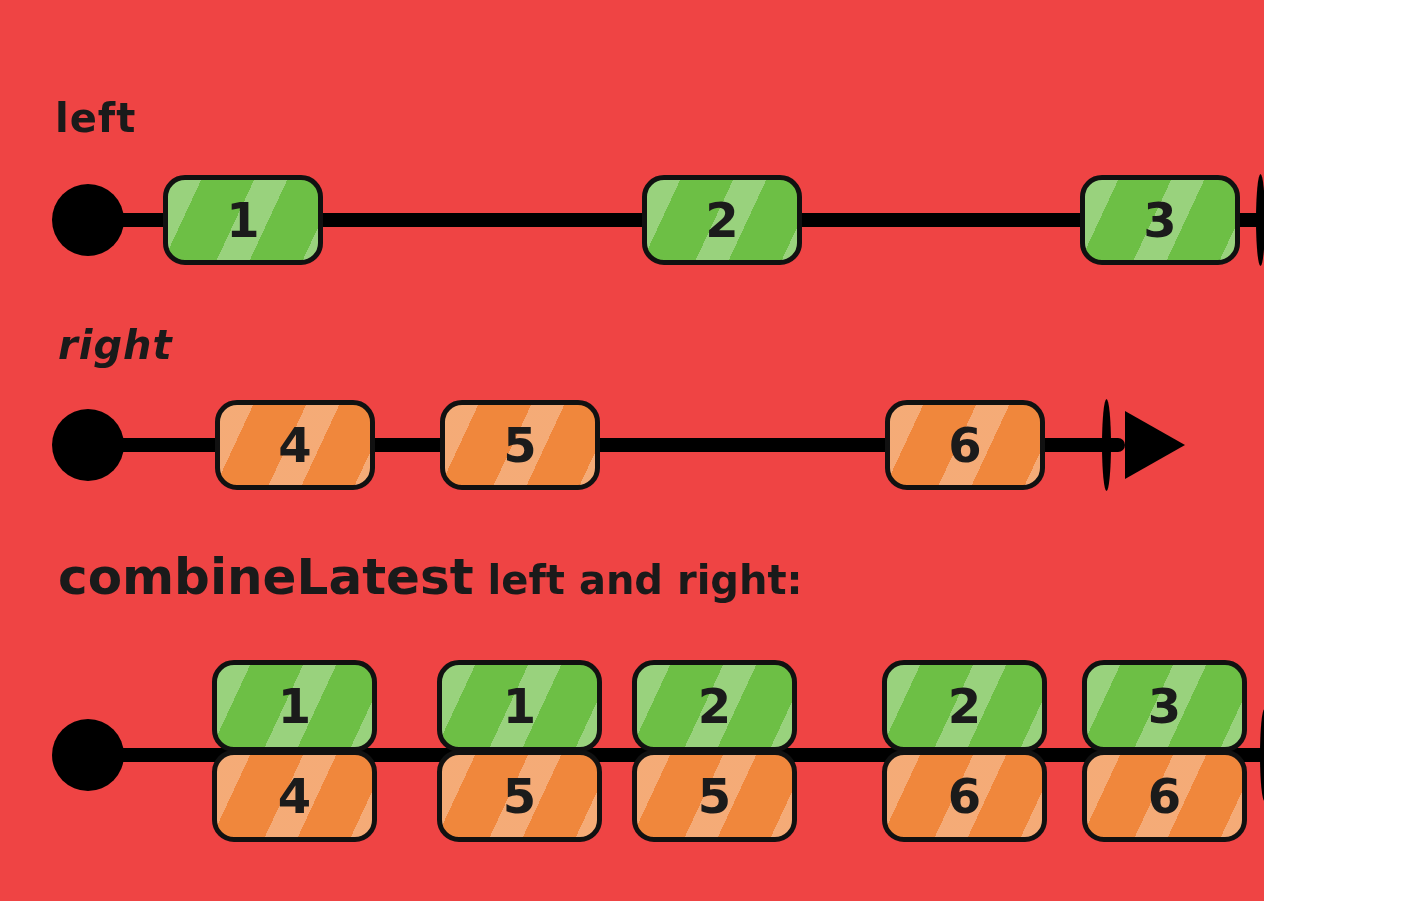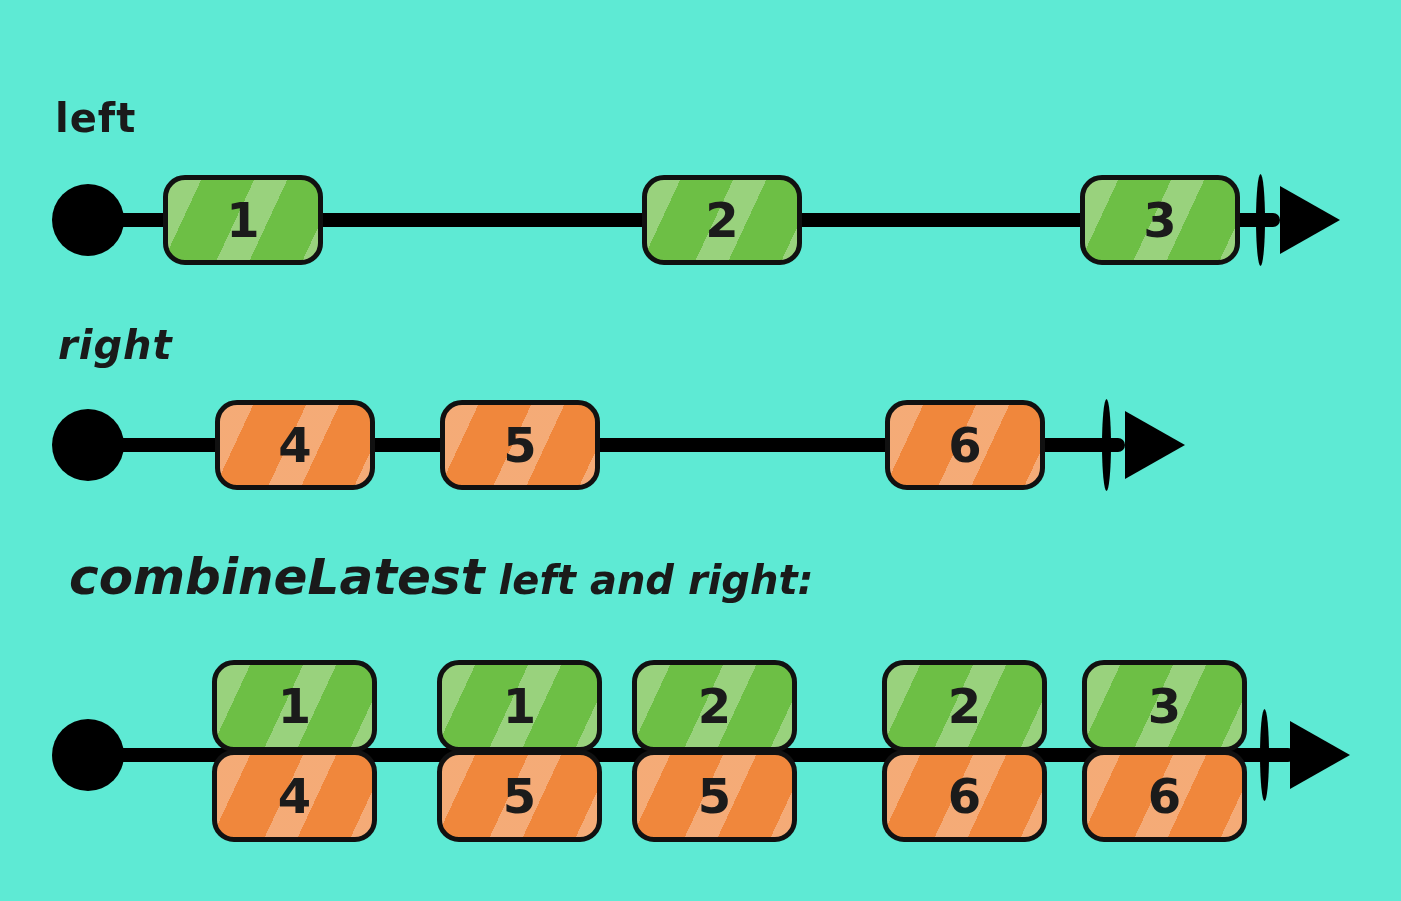--- a/index.html
+++ b/index.html
@@ -1,20 +1,20 @@
 <!DOCTYPE html>
 <html><head>
 <meta charset="utf-8">
 <style>
   html, body { margin: 0; padding: 0; background: #ffffff; }
   .canvas {
     position: relative;
-    width: 1401px;
+    width: 1264px;
     height: 901px;
-    background: #5eead4;
+    background: #ef4444;
     font-family: "DejaVu Sans", sans-serif;
     overflow: hidden;
   }
   .stream-label {
     position: absolute;
     font-size: 40px;
     font-weight: bold;
     color: #1a1a1a;
     letter-spacing: 1px;
   }
@@ -118,21 +118,21 @@
       <span>4</span>
     </div>
     <div class="marble orange" style="left:440px; top:400px;">
       <span>5</span>
     </div>
     <div class="marble orange" style="left:885px; top:400px;">
       <span>6</span>
     </div>
   </div>
 
-  <div class="combine-heading" style="left:69px; top:548px;font-style:italic;">
+  <div class="combine-heading" style="left:58px; top:548px;">
     <span class="op-name">combineLatest</span><span class="op-rest">left and right:</span>
   </div>
 
   <div>
     <div class="tl-line" style="left:80px; top:748px; width:1215px;"></div>
     <div class="tl-dot" style="left:52px; top:719px;"></div>
     <div class="tl-tick" style="left:1260px; top:709px;"></div>
     <div class="tl-arrow" style="left:1290px; top:721px;"></div>
 
     <div class="marble green combined" style="left:212px; top:660px;">

